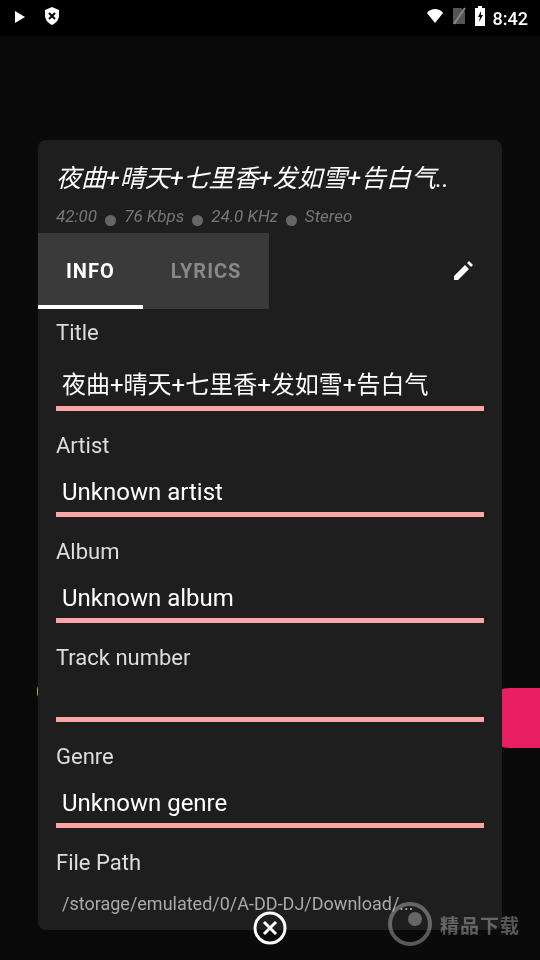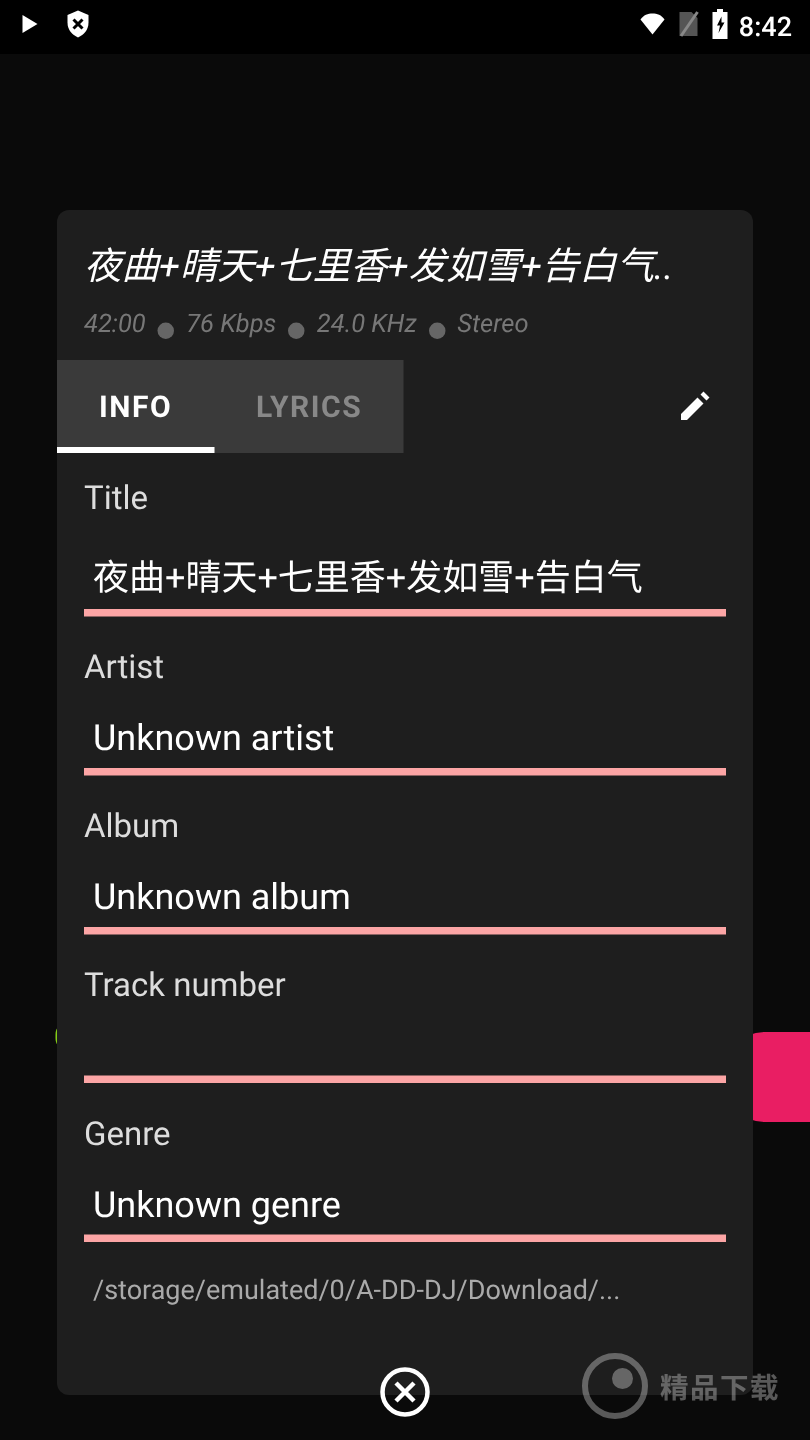--- a/index.html
+++ b/index.html
@@ -85,21 +85,21 @@
     }
     .tab-row {
       display: flex;
       align-items: center;
       background: #1e1e1e;
       height: 62px;
     }
     .tabs {
       display: flex;
       background: #3a3a3a;
-      height: 62px;
+      height: 76px;
     }
     .tab {
       padding: 0 28px;
       font-size: 20px;
       font-weight: 700;
       letter-spacing: 1px;
       color: #888;
       display: flex;
       align-items: center;
       cursor: pointer;
@@ -277,20 +277,21 @@
     </div>
     <div class="field">
       <div class="field-label">Track number</div>
       <div class="field-value"></div>
     </div>
     <div class="field">
       <div class="field-label">Genre</div>
       <div class="field-value">Unknown genre</div>
     </div>
     <div class="field">
+      <div class="field-label">File Path</div>
       <div class="file-path-val">/storage/emulated/0/A-DD-DJ/Download/...</div>
     </div>
   </div>
 </div>
 
 <div class="close-btn">
   <svg width="36" height="36" viewBox="0 0 36 36">
     <circle cx="18" cy="18" r="15" fill="none" stroke="#fff" stroke-width="3"></circle>
     <path d="M12 12 L24 24 M24 12 L12 24" stroke="#fff" stroke-width="3"></path>
   </svg>

